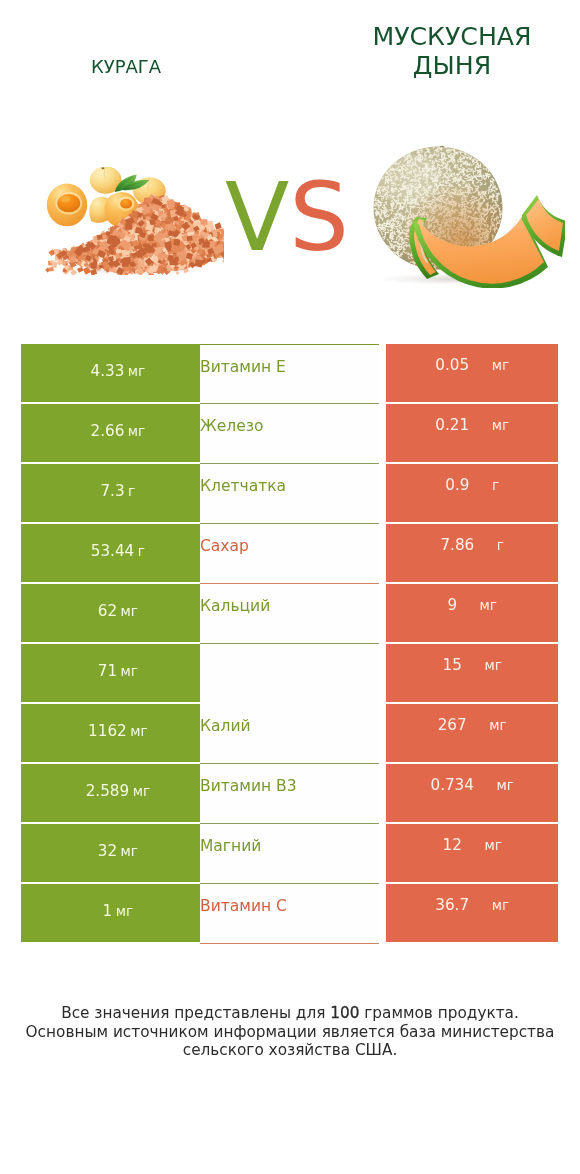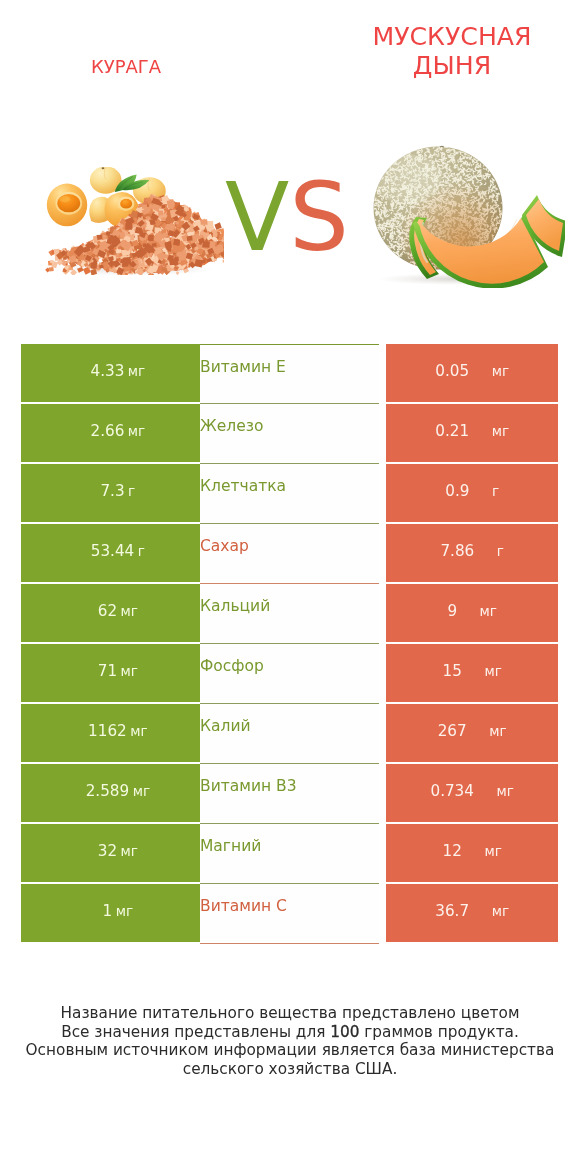--- a/index.html
+++ b/index.html
@@ -1,20 +1,20 @@
 <!DOCTYPE html>
 <html><head>
 <meta charset="utf-8">
 <style>
   html,body{margin:0;padding:0;}
   body{width:580px;height:1174px;background:#fff;font-family:"DejaVu Sans",sans-serif;}
   .page{position:relative;width:580px;height:1174px;overflow:hidden;background:#fff;}
 
   
-  .title{position:absolute;text-align:center;color:#ef4444;font-weight:400;}
+  .title{position:absolute;text-align:center;color:#14532d;font-weight:400;}
   .title.left{left:36px;width:180px;top:52px;font-size:18px;line-height:29px;}
   .title.right{left:362px;width:180px;top:22px;font-size:25.2px;line-height:29px;}
 
   
   .heroimg{position:absolute;}
   .apricot{left:42px;top:167px;}
   .melon{left:365px;top:143px;}
   .vs{position:absolute;left:225px;top:168px;font-size:94px;line-height:99px;font-weight:400;letter-spacing:0px;white-space:nowrap;}
   .vs .v{color:#7BA52E;}
   .vs .s{color:#E0664A;}
@@ -24,21 +24,21 @@
   .row{display:flex;height:58px;margin-bottom:2px;}
   .row:last-child{margin-bottom:0;}
   .cell{display:flex;align-items:baseline;justify-content:center;box-sizing:border-box;height:58px;}
   .midcol{position:absolute;left:179px;top:0;width:179px;height:598px;background:#fefefe;}
   .midrow{position:absolute;left:0;width:179px;height:60px;box-sizing:border-box;display:flex;align-items:baseline;justify-content:flex-start;border-bottom:1px solid;padding-top:13px;font-size:15.5px;}
   .midrow.green{color:#79992F;border-color:#8C9C5D;}
   .midrow.orange{color:#D1603F;border-color:#CE8466;}
   .midrow.first{border-top:1px solid;}
   .cell>span{display:inline-block;}
   .cleft{width:202px;background:#80A52D;color:#F3FAE0;padding-top:18px;}
-  .cright{width:179px;background:#E2684B;color:#FCF2EB;padding-top:18px;gap:19px;}
+  .cright{width:179px;background:#E2684B;color:#FCF2EB;padding-top:12px;gap:19px;}
   .cmid{width:179px;}
   .val{font-size:15.2px;}
   .unit{font-size:13.6px;margin-left:3.5px;}
 
   
   .footer{position:absolute;left:0;top:1004px;width:580px;text-align:center;color:#2b2b2b;font-size:15.3px;line-height:18.6px;}
   .footer b{font-weight:400;-webkit-text-stroke:0.3px currentColor;}
 </style>
 </head>
 <body>
@@ -326,36 +326,32 @@
         </div>
         <div class="midrow orange" style="top: 180px;">
           <span>Сахар</span>
         </div>
         <div class="midrow green" style="top: 120px;">
           <span>Клетчатка</span>
         </div>
         <div class="midrow green" style="top: 240px;">
           <span>Кальций</span>
         </div>
-        <div class="midrow green" style="top: 300px;">
-          <span>Фосфор</span>
-        </div>
         <div class="midrow green" style="top: 360px;">
           <span>Калий</span>
         </div>
         <div class="midrow green" style="top: 420px;">
           <span>Витамин B3</span>
         </div>
         <div class="midrow green" style="top: 480px;">
           <span>Магний</span>
         </div>
         <div class="midrow orange" style="top: 540px;">
           <span>Витамин С</span>
         </div>
       </div>
     </div>
   <div class="footer">
-      <div>Название питательного вещества представлено цветом</div>
       <div>Все значения представлены для <b>100</b> граммов продукта.</div>
       <div>Основным источником информации является база министерства</div>
       <div>сельского хозяйства США.</div>
     </div>
 </div>
 
 </body></html>

